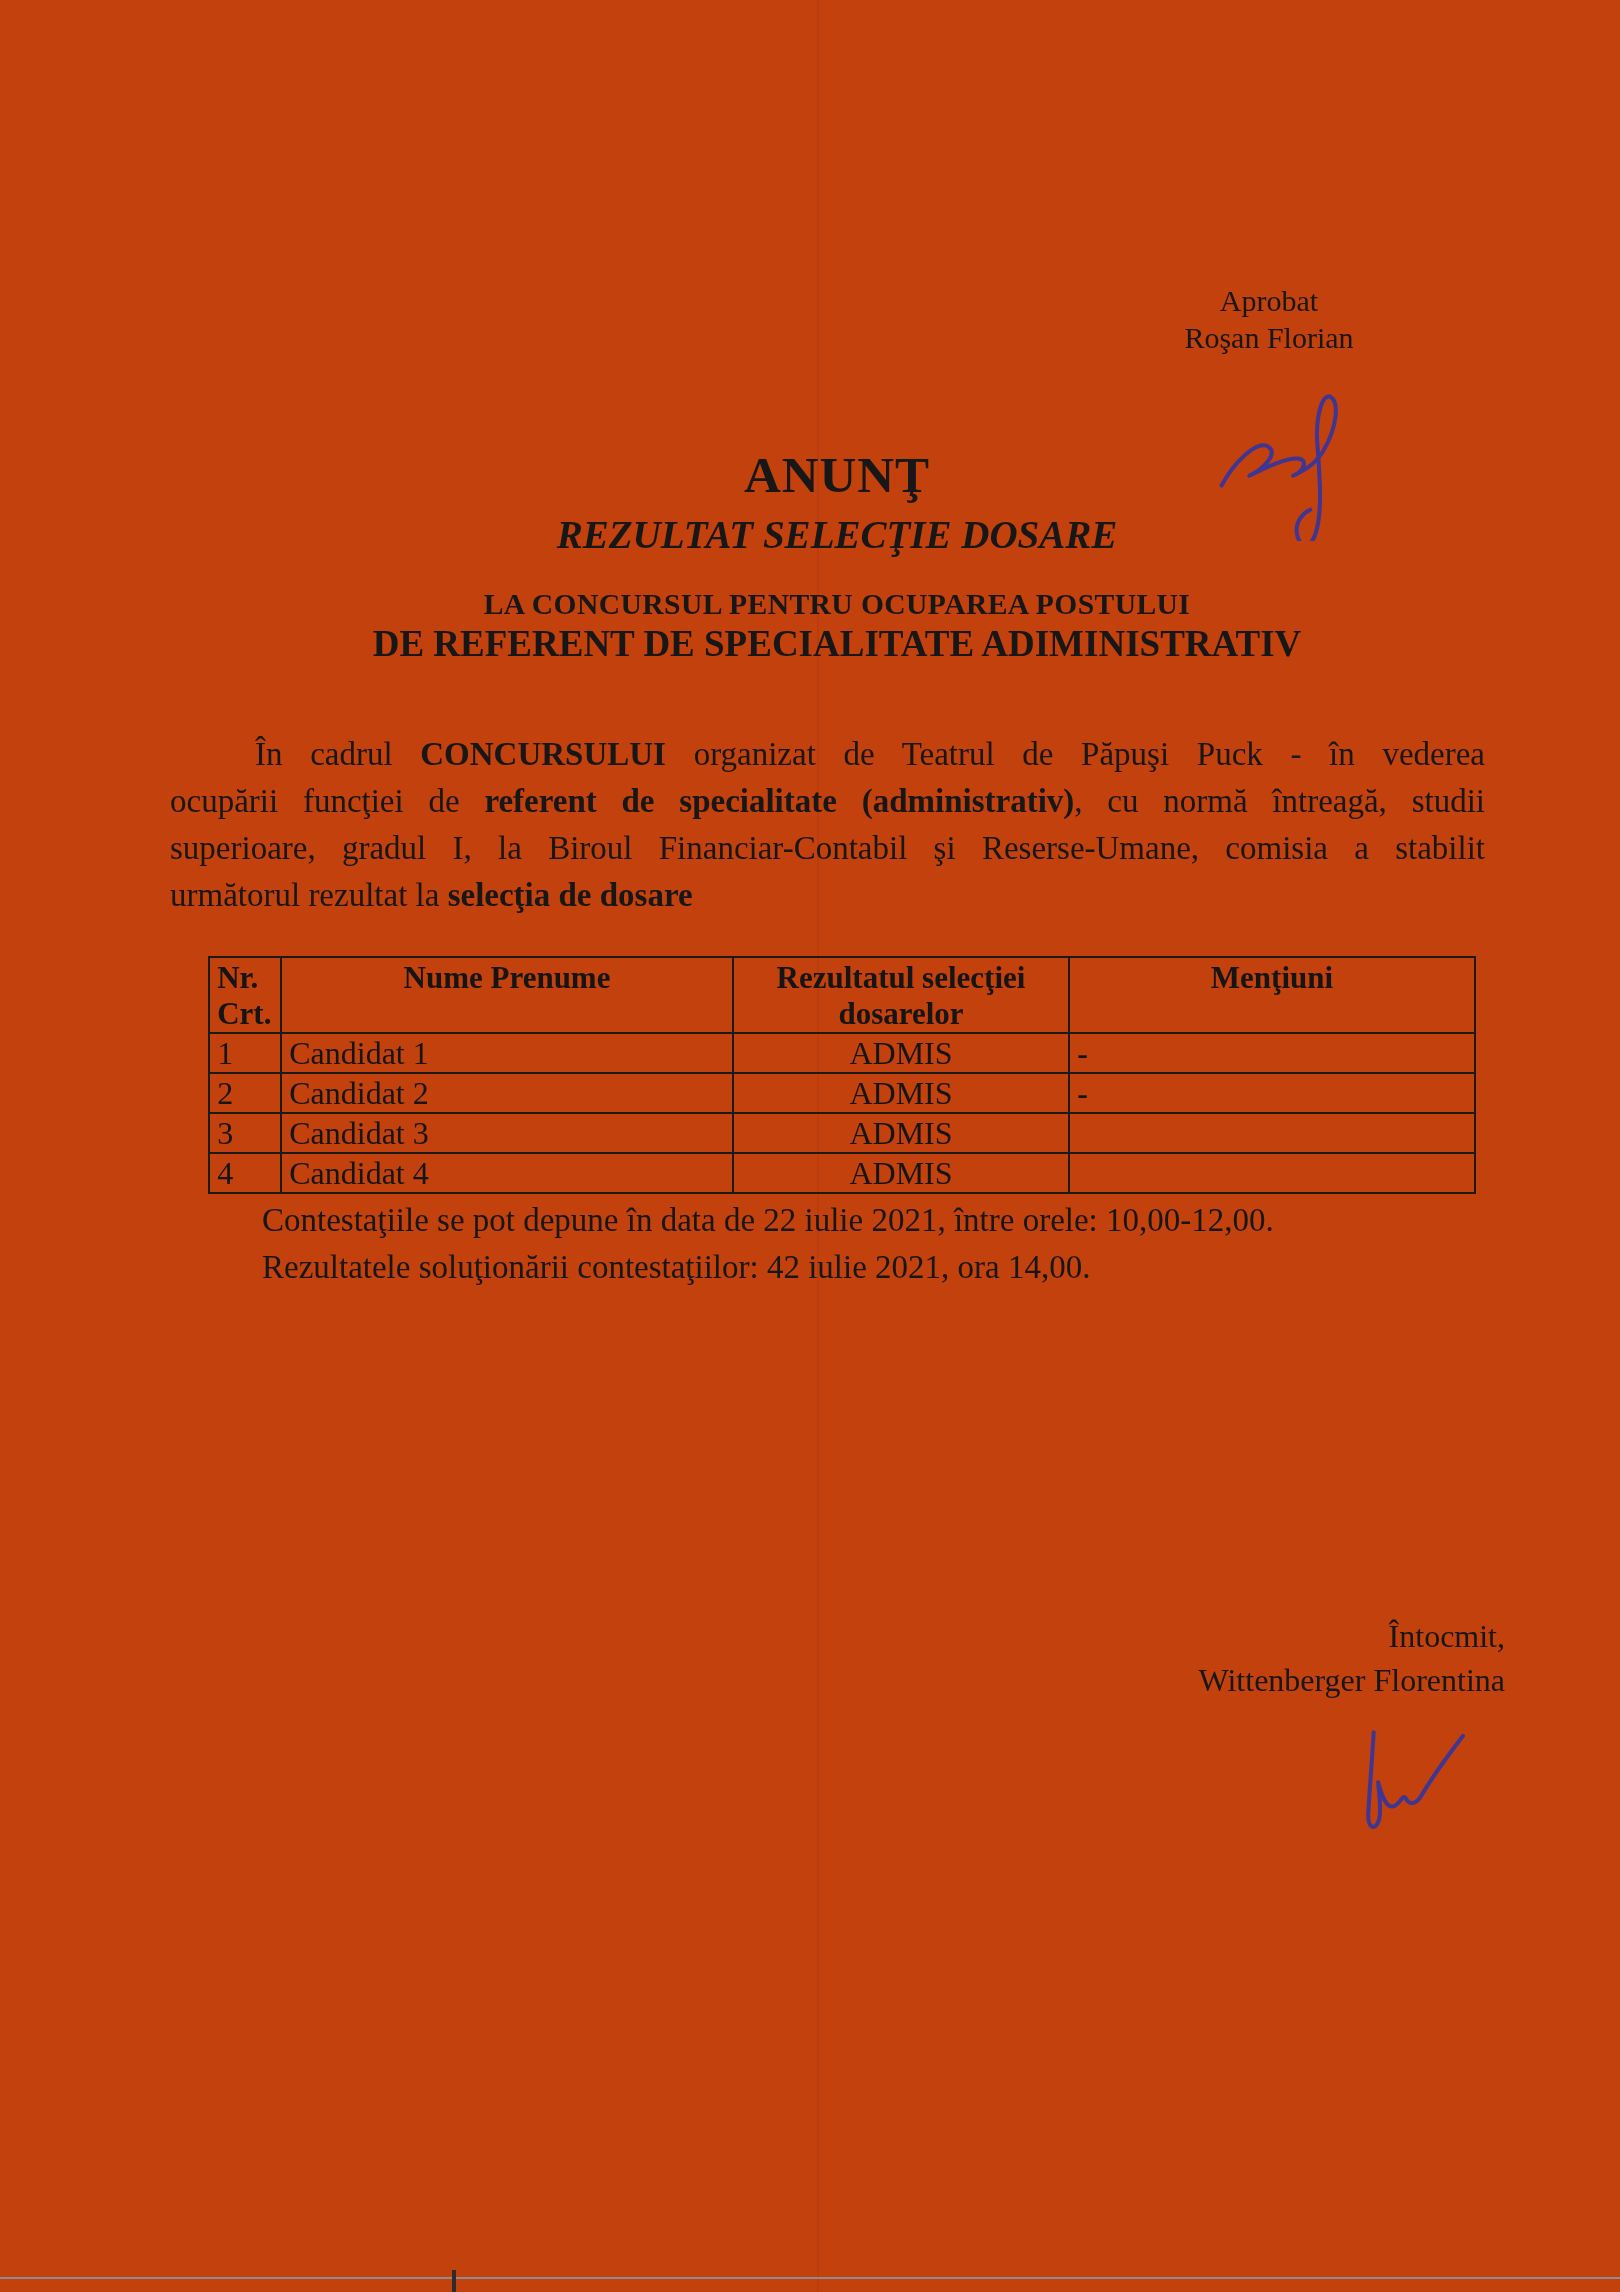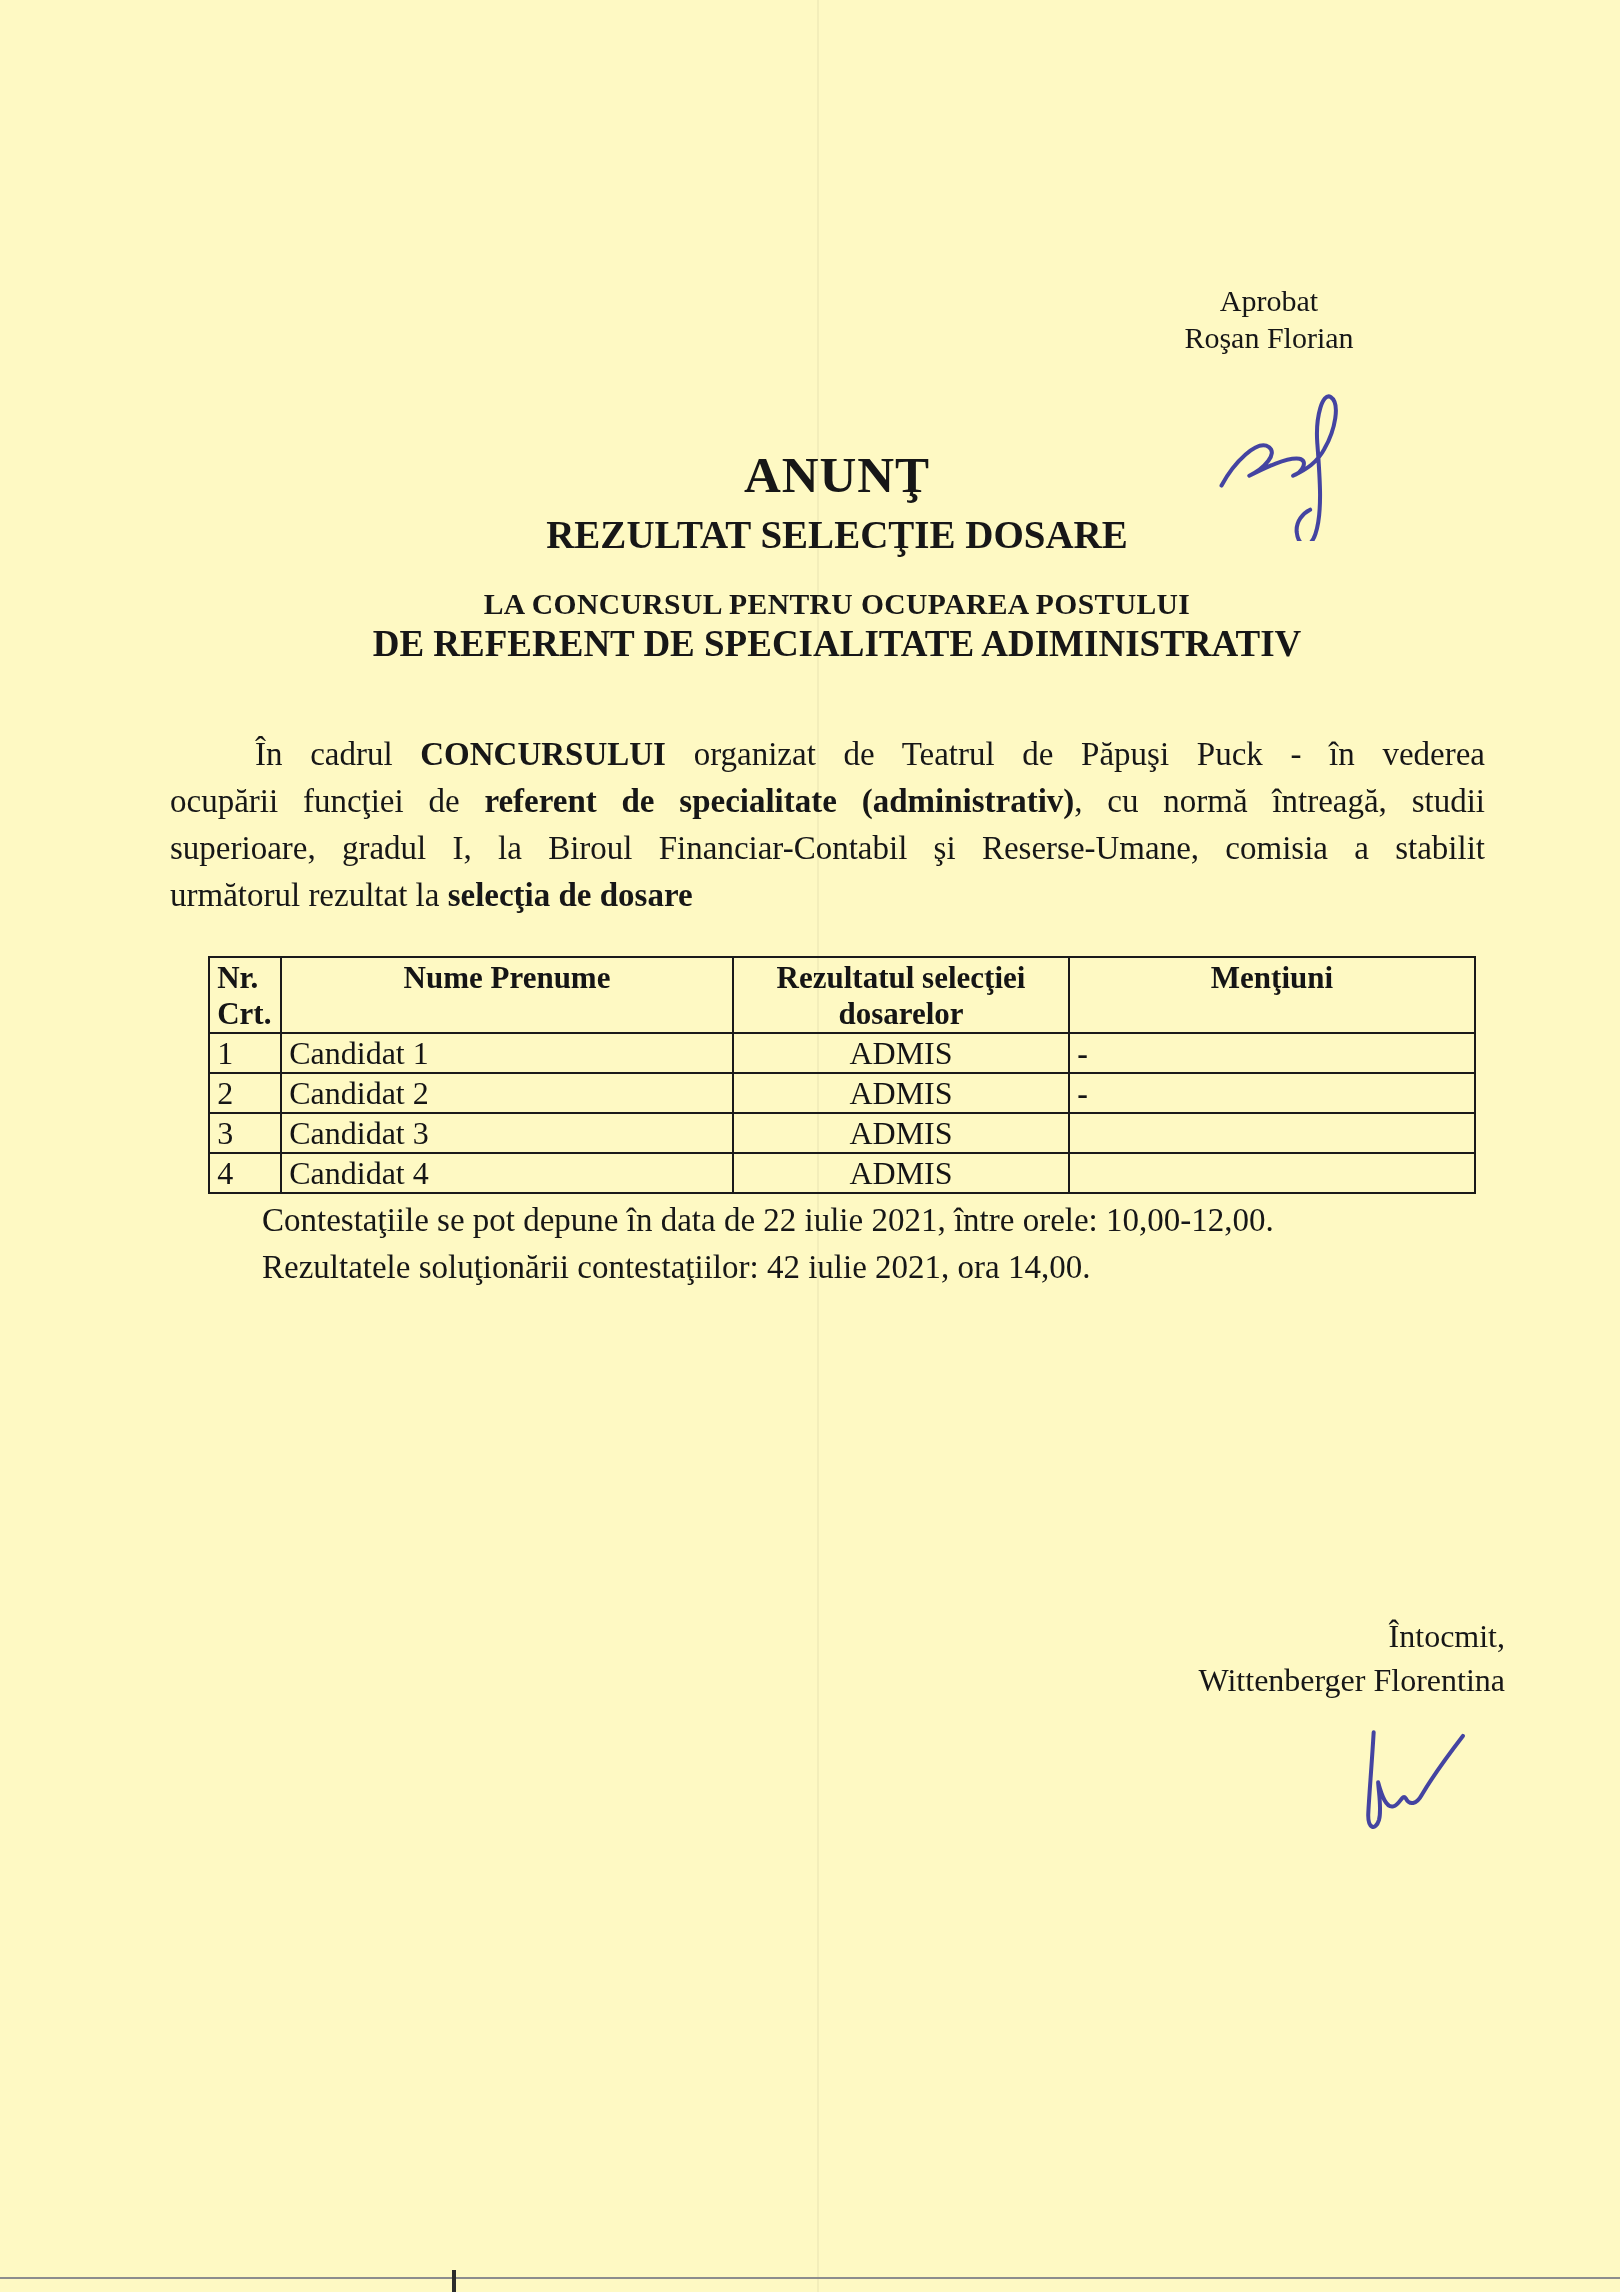--- a/index.html
+++ b/index.html
@@ -3,21 +3,21 @@
 <meta charset="utf-8">
 <style>
   html,body{margin:0;padding:0;}
   body{
     font-family:"Liberation Serif","DejaVu Serif",serif;
     background:#e8e8e8;
   }
   .page{
     position:relative;
     width:1620px;height:2293px;
-    background:#fef9c3;
+    background:#c2410c;
     color:#171717;
     overflow:hidden;
     margin:0 auto;
   }
   
   .fold{
     position:absolute;left:817px;top:0;width:1.8px;height:2293px;
     background:rgba(0,0,0,0.045);
   }
   .abs{position:absolute;}
@@ -27,21 +27,21 @@
     text-align:center;font-size:30px;line-height:37px;
   }
   
   .sig{position:absolute;}
   .sig svg{display:block;}
   
   .title-wrap{left:161px;top:0;width:1352px;text-align:center;}
   .t-main{position:absolute;left:0;top:446px;width:100%;
     font-size:51px;font-weight:bold;letter-spacing:0.9px;}
   .t-sub{position:absolute;left:0;top:512px;width:100%;
-    font-size:39px;font-weight:bold;}
+    font-size:39px;font-weight:bold;font-style:italic;}
   .t-line3{position:absolute;left:0;top:588px;width:100%;
     font-size:29.6px;font-weight:bold;letter-spacing:0.4px;}
   .t-line4{position:absolute;left:0;top:622px;width:100%;
     font-size:37px;font-weight:bold;}
   
   .intro{left:170px;top:731px;width:1315px;font-size:33px;line-height:47px;}
   .intro-line{text-align:justify;text-align-last:justify;}
   .intro-line.first{text-indent:85px;font-family:Liberation Serif, serif;}
   .intro-line.last{text-align:left;text-align-last:left;}
   .b{font-weight:bold;}

